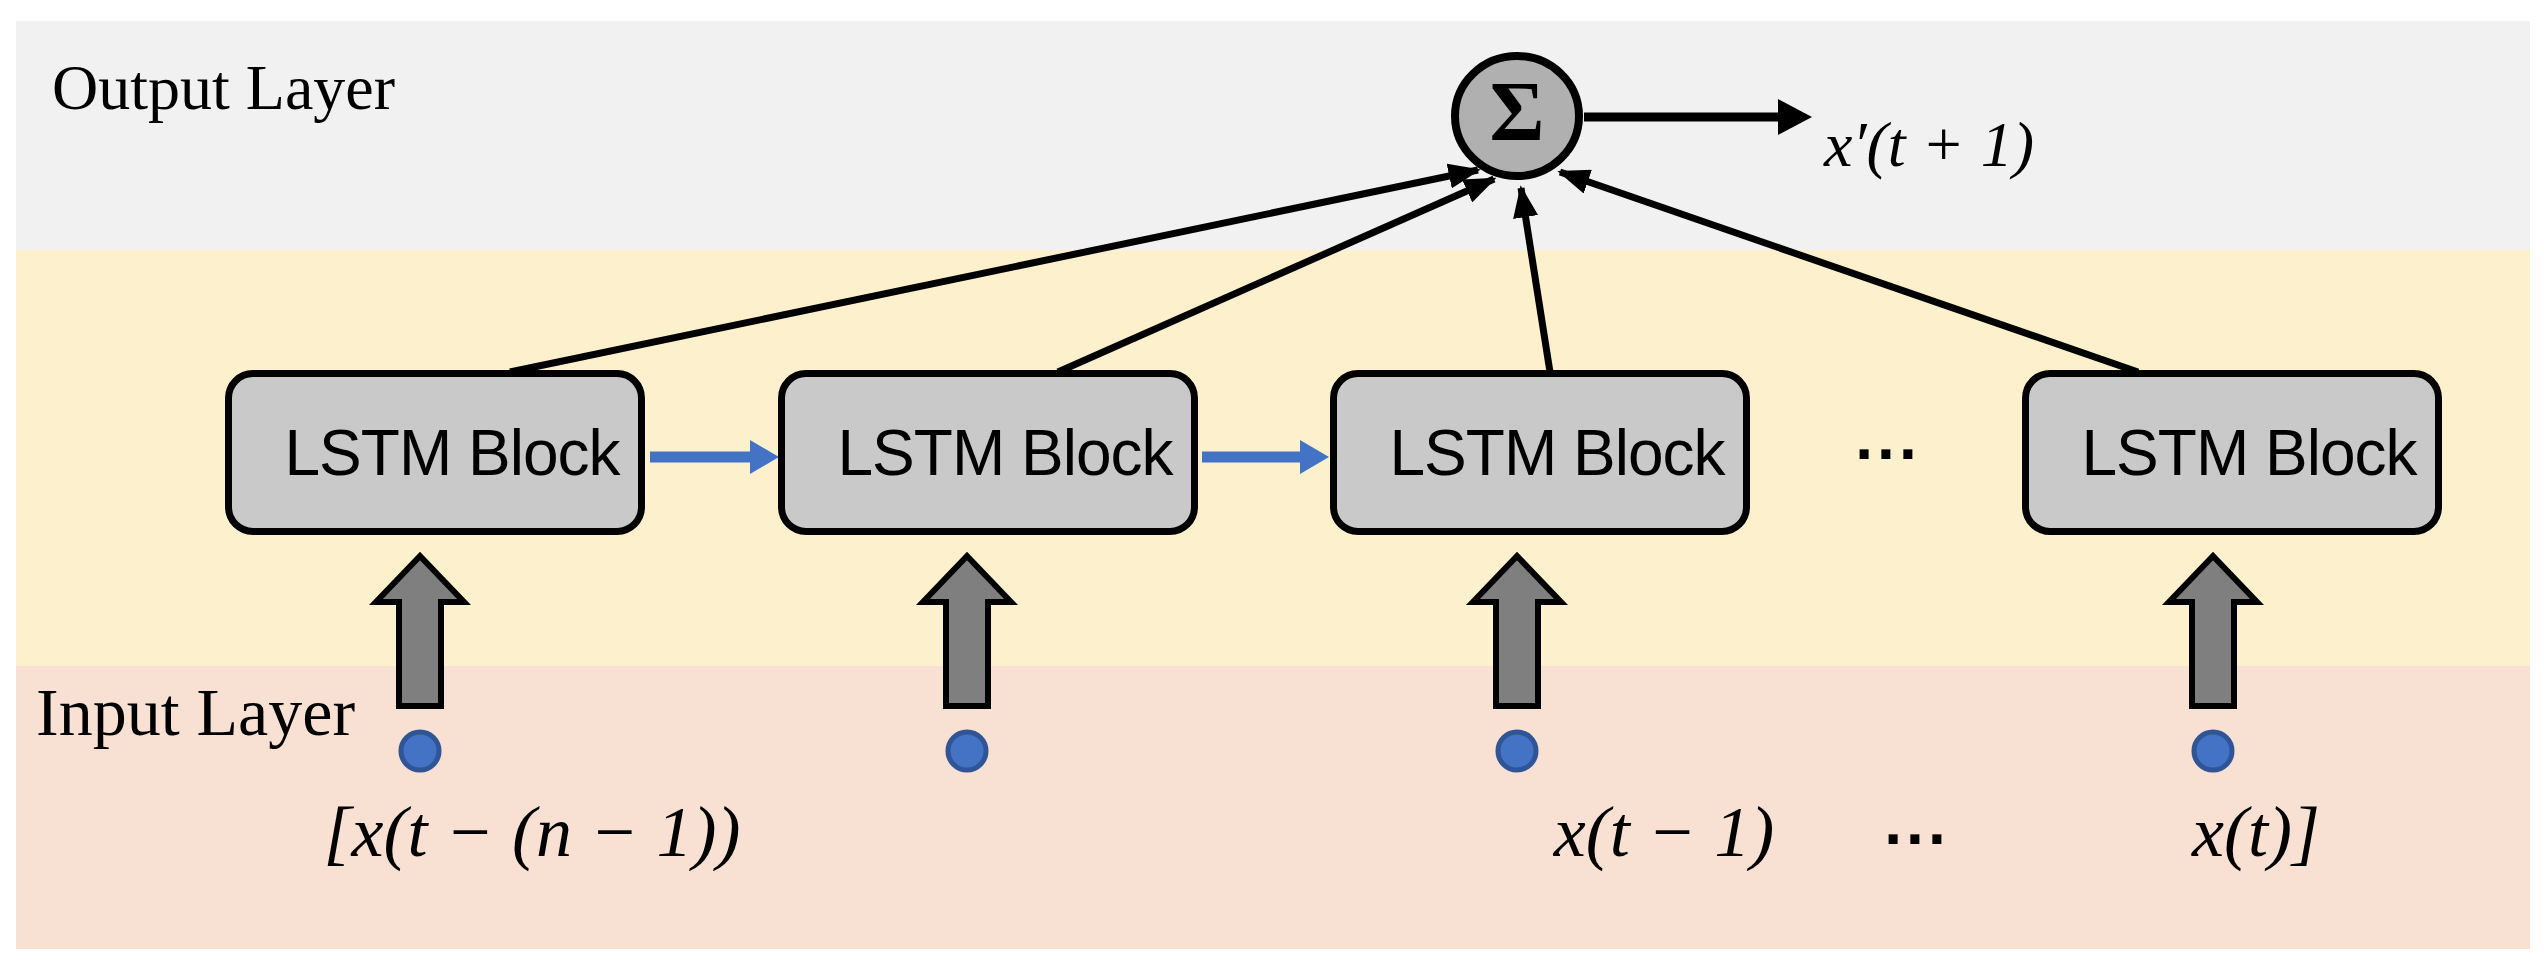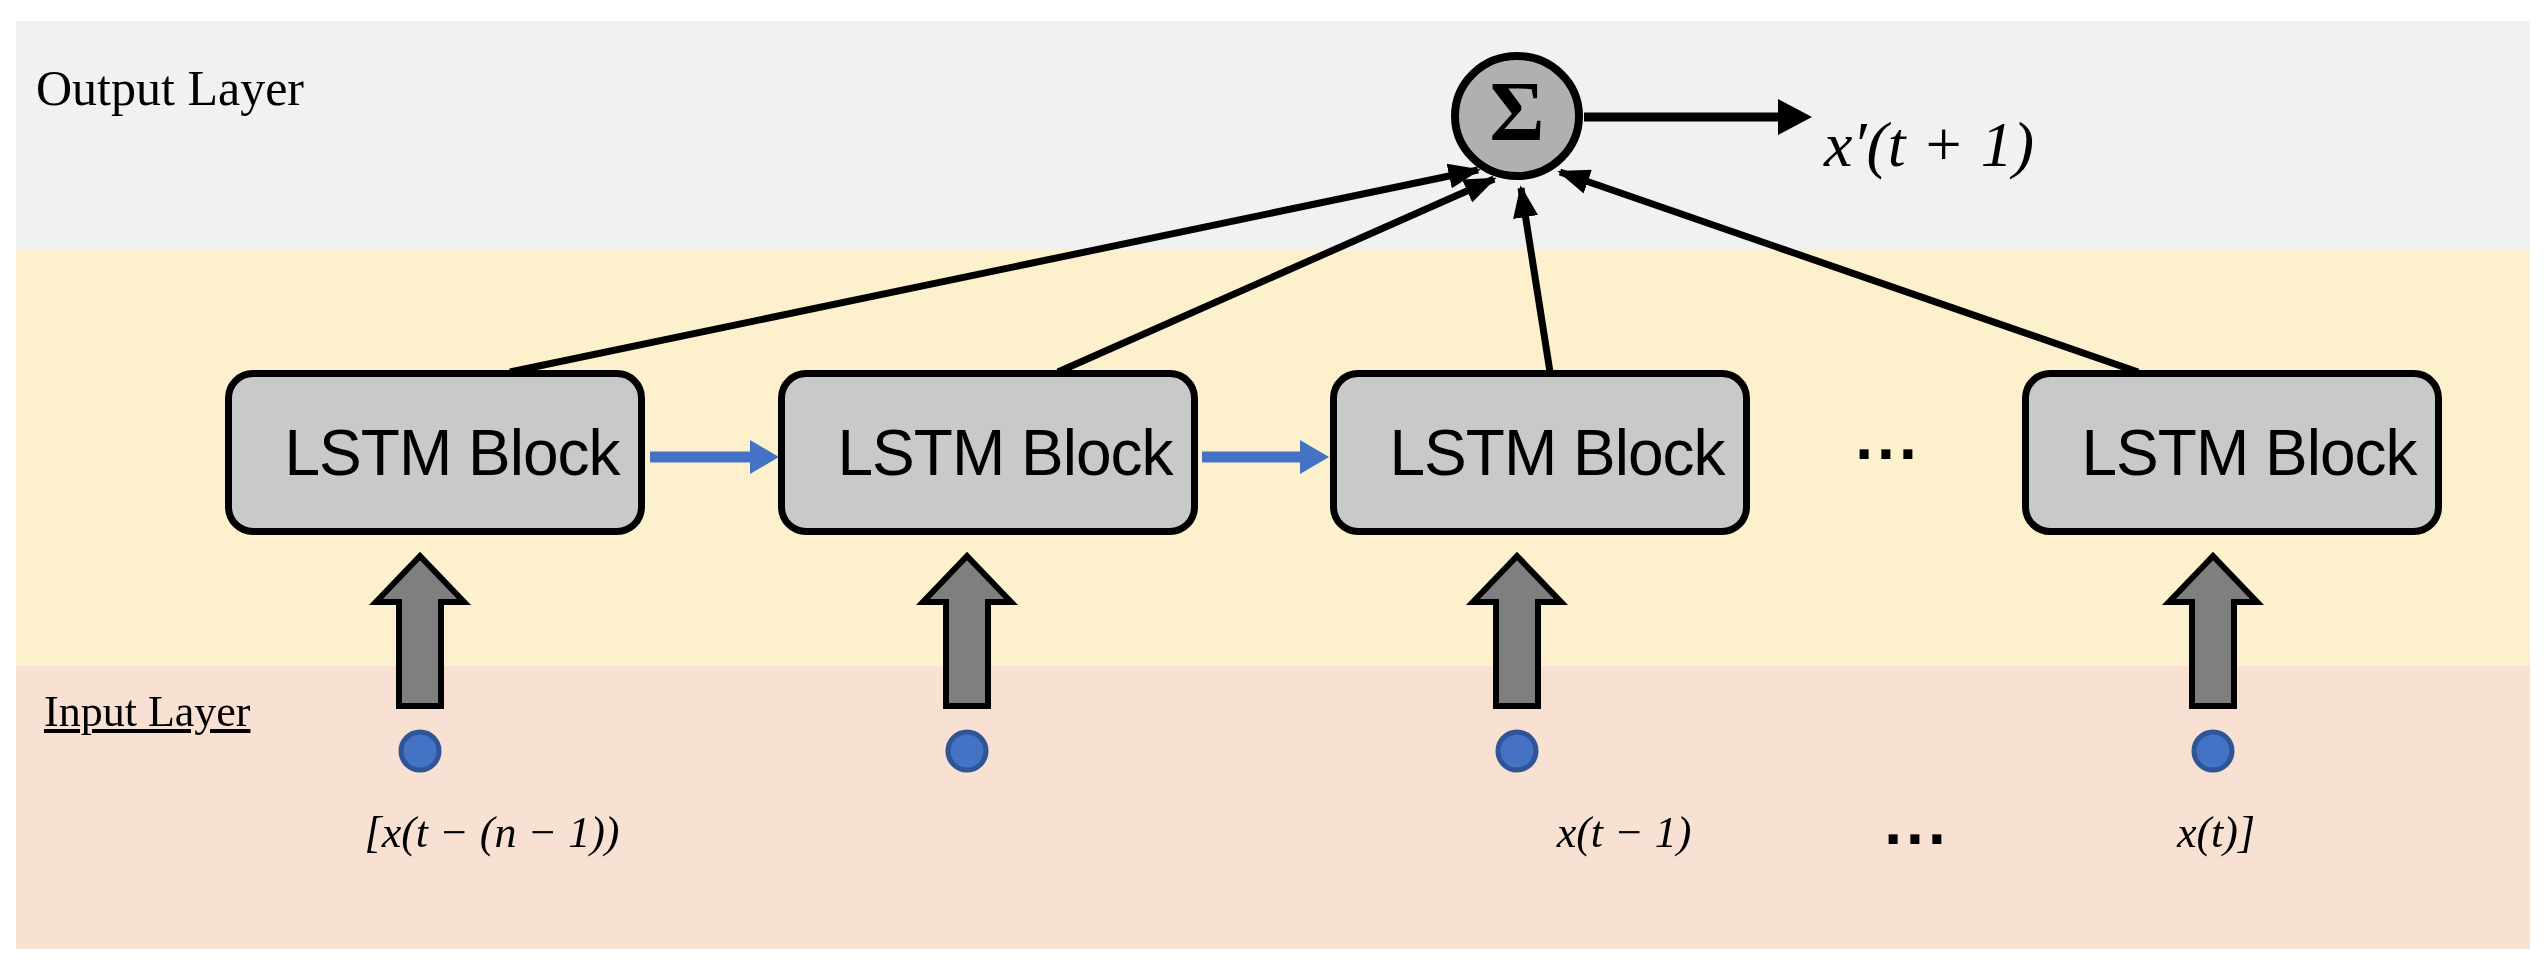--- a/index.html
+++ b/index.html
@@ -4,39 +4,39 @@
 <style>
   html,body{margin:0;padding:0;background:#ffffff;}
   #canvas{position:relative;width:2544px;height:968px;background:#ffffff;overflow:hidden;
           font-family:"Liberation Serif","DejaVu Serif",serif;color:#000;}
   .band{position:absolute;left:16px;width:2514px;}
   .band-output{top:21px;height:229px;background:var(--band_output);}
   .band-lstm{top:250px;height:416px;background:var(--band_lstm);}
   .band-input{top:666px;height:283px;background:var(--band_input);}
   .layer-title{position:absolute;transform:translateY(-50%);white-space:nowrap;
                font-family:"Liberation Serif","DejaVu Serif",serif;line-height:1;}
-  .t-output{left:36px;top:88px;font-size:50px;}
+  .t-output{left:52px;top:88px;font-size:64px;}
   .t-lstm{left:40px;top:308px;font-size:76px;}
-  .t-input{left:44px;top:712px;font-size:44px;text-decoration:underline;}
+  .t-input{left:36px;top:712px;font-size:68px;}
   .lstm-block{position:absolute;top:370px;width:420px;height:165px;box-sizing:border-box;
               background:var(--block_fill);border:7px solid var(--block_border);border-radius:28px;
               display:flex;align-items:center;justify-content:center;}
   .lstm-block .bl{font-family:"Liberation Sans","DejaVu Sans",sans-serif;font-size:64px;
                   letter-spacing:-1px;white-space:nowrap;margin-left:34px;}
   .blk1{left:225px;} .blk2{left:778px;} .blk3{left:1330px;} .blk4{left:2022px;}
   .ellipsis{position:absolute;font-family:"Liberation Sans","DejaVu Sans",sans-serif;
             font-weight:bold;font-size:64px;line-height:1;transform:translateX(-50%);letter-spacing:4px;}
   .ell-blocks{left:1888px;top:405px;}
   .ell-inputs{left:1917px;top:790px;}
   .sum-symbol{position:absolute;left:1517px;top:112px;transform:translate(-50%,-50%);
               font-size:84px;font-weight:600;line-height:1;}
   .out-expr{position:absolute;left:1824px;top:114px;transform:translateY(-50%);
             font-style:italic;font-size:64px;white-space:nowrap;margin-top:31px;}
   .in-label{position:absolute;top:832px;transform:translate(-50%,-50%);
-            font-style:italic;font-size:44px;white-space:nowrap;}
+            font-style:italic;font-size:72px;white-space:nowrap;margin-left:40px;}
   .il1{left:492px;} .il2{left:1033px;} .il3{left:1624px;} .il4{left:2216px;}
   svg#overlay{position:absolute;left:0;top:0;width:2544px;height:968px;}
 </style>
 </head>
 <body>
 
 <div id="canvas">
 
   <div class="band band-output"></div>
   <div class="band band-lstm"></div>

